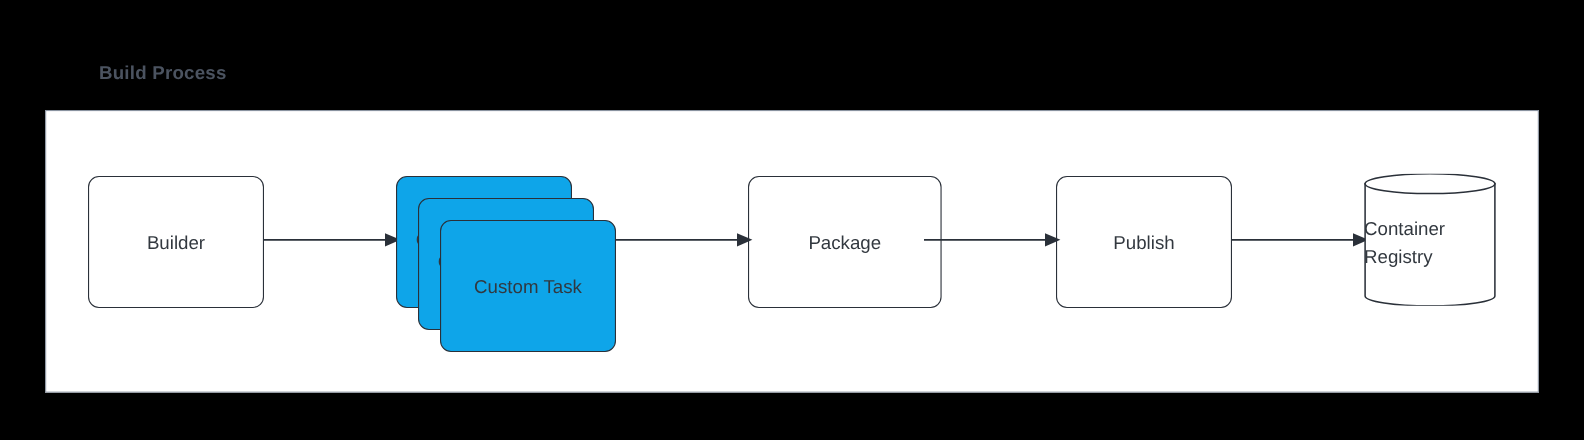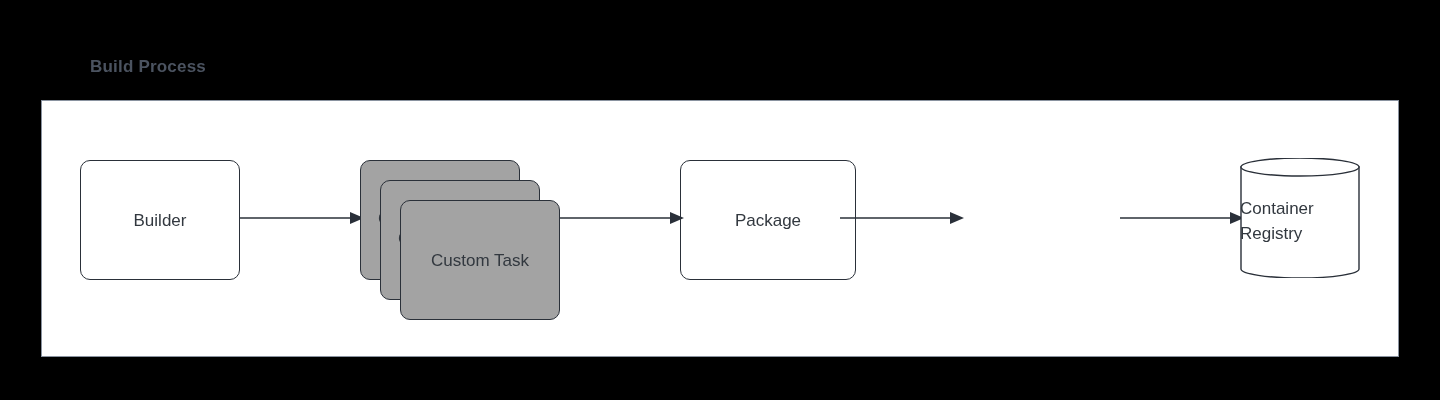--- a/index.html
+++ b/index.html
@@ -67,21 +67,21 @@
   .node-builder  { left: 80px;  top: 160px; width: 160px; height: 120px; align-items: center; }
   .node-package  { left: 680px; top: 160px; width: 176px; height: 120px; }
   .node-publish  { left: 960px; top: 160px; width: 160px; height: 120px; }
 
   
   .stack-card {
     position: absolute;
     box-sizing: border-box;
     width: 160px;
     height: 120px;
-    background: #a3a3a3;
+    background: #0ea5e9;
     border: 1px solid #2a3039;
     border-radius: 10px;
     overflow: hidden;
   }
   .stack-card-back1 { left: 360px; top: 160px; z-index: 3; }
   .stack-card-back2 { left: 380px; top: 180px; z-index: 4; }
   .stack-card-front { left: 400px; top: 200px; z-index: 5;
     display: flex; align-items: center; justify-content: center; }
 
   .stack-card-label {
@@ -172,20 +172,23 @@
     <span>Package</span>
   </div>
 
   <div class="connector" style="left:840px; top:210px; width:124px;">
     <svg width="124" height="16" viewBox="0 0 124 16">
       <line x1="0" y1="8" x2="112" y2="8" stroke="#2a3039" stroke-width="1.6"></line>
       <polygon points="110,2 124,8 110,14" fill="#2a3039"></polygon>
     </svg>
   </div>
 
+  <div class="node node-publish">
+    <span>Publish</span>
+  </div>
 
   <div class="connector" style="left:1120px; top:210px; width:124px;">
     <svg width="124" height="16" viewBox="0 0 124 16">
       <line x1="0" y1="8" x2="112" y2="8" stroke="#2a3039" stroke-width="1.6"></line>
       <polygon points="110,2 124,8 110,14" fill="#2a3039"></polygon>
     </svg>
   </div>
 
   <div class="cylinder">
     <svg width="120" height="120" viewBox="0 0 120 120">

